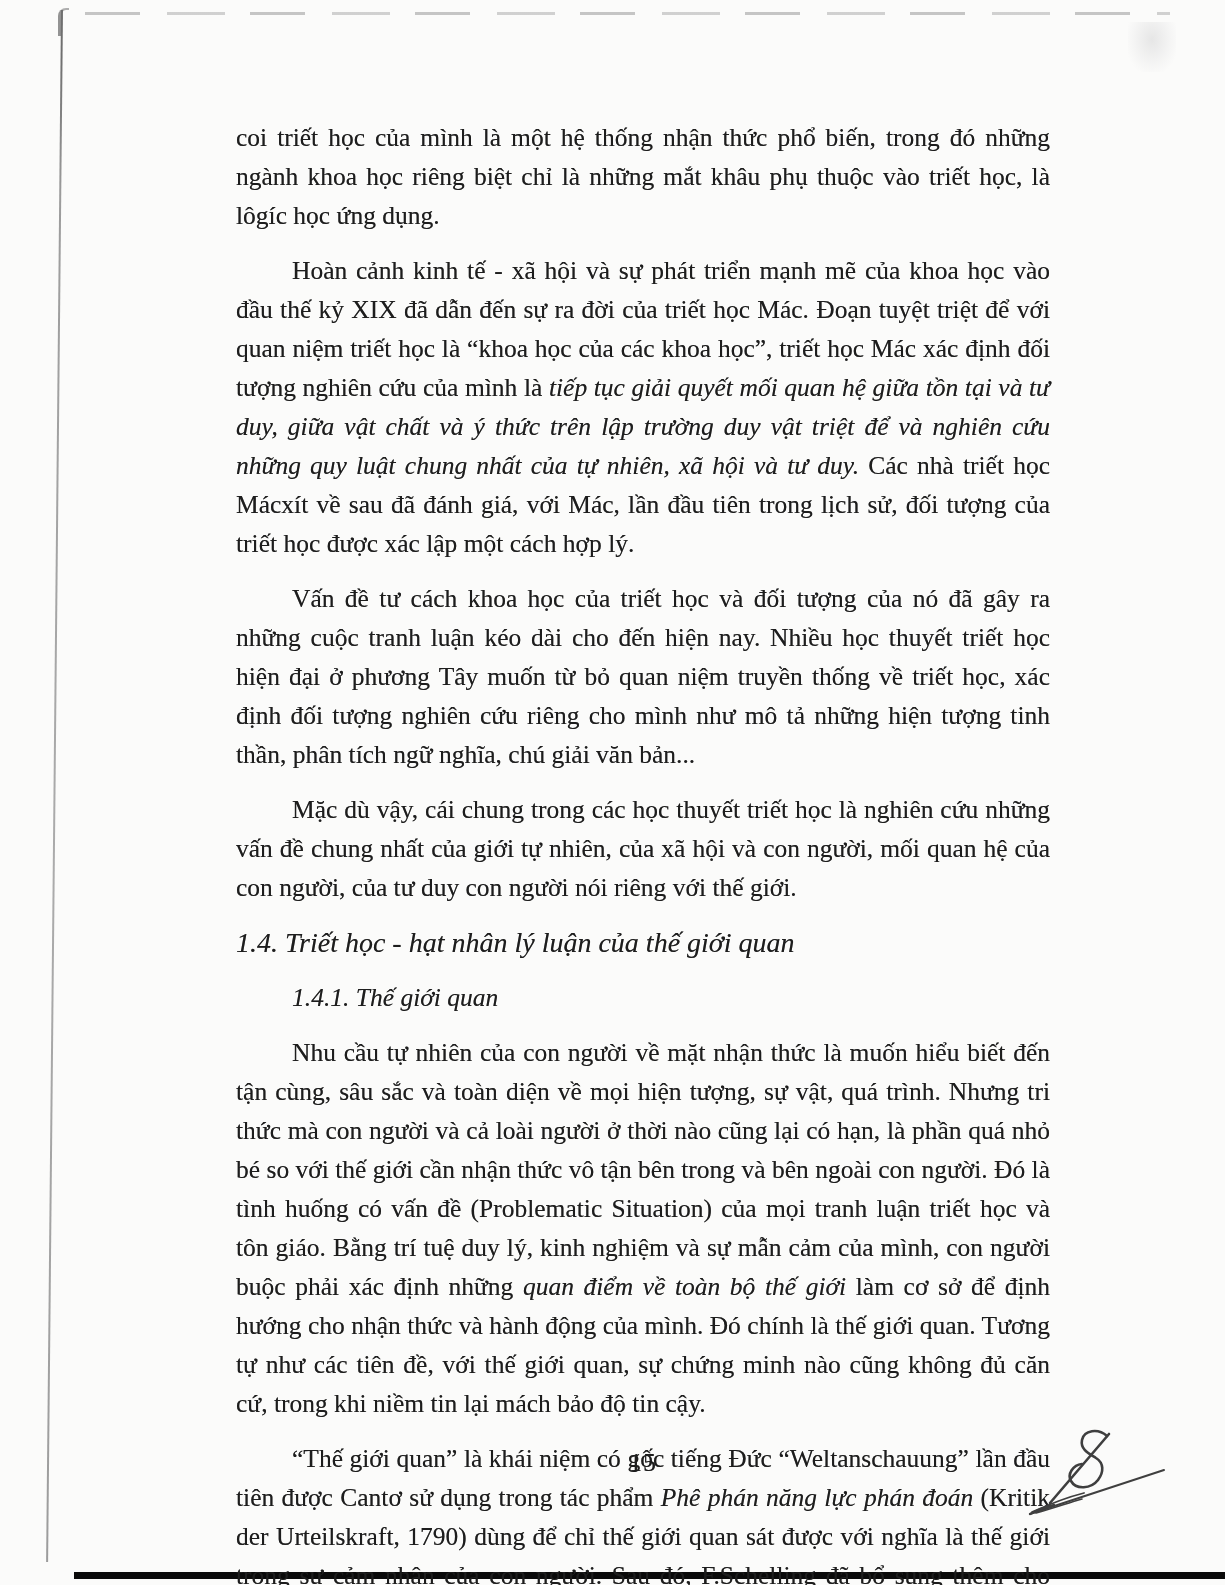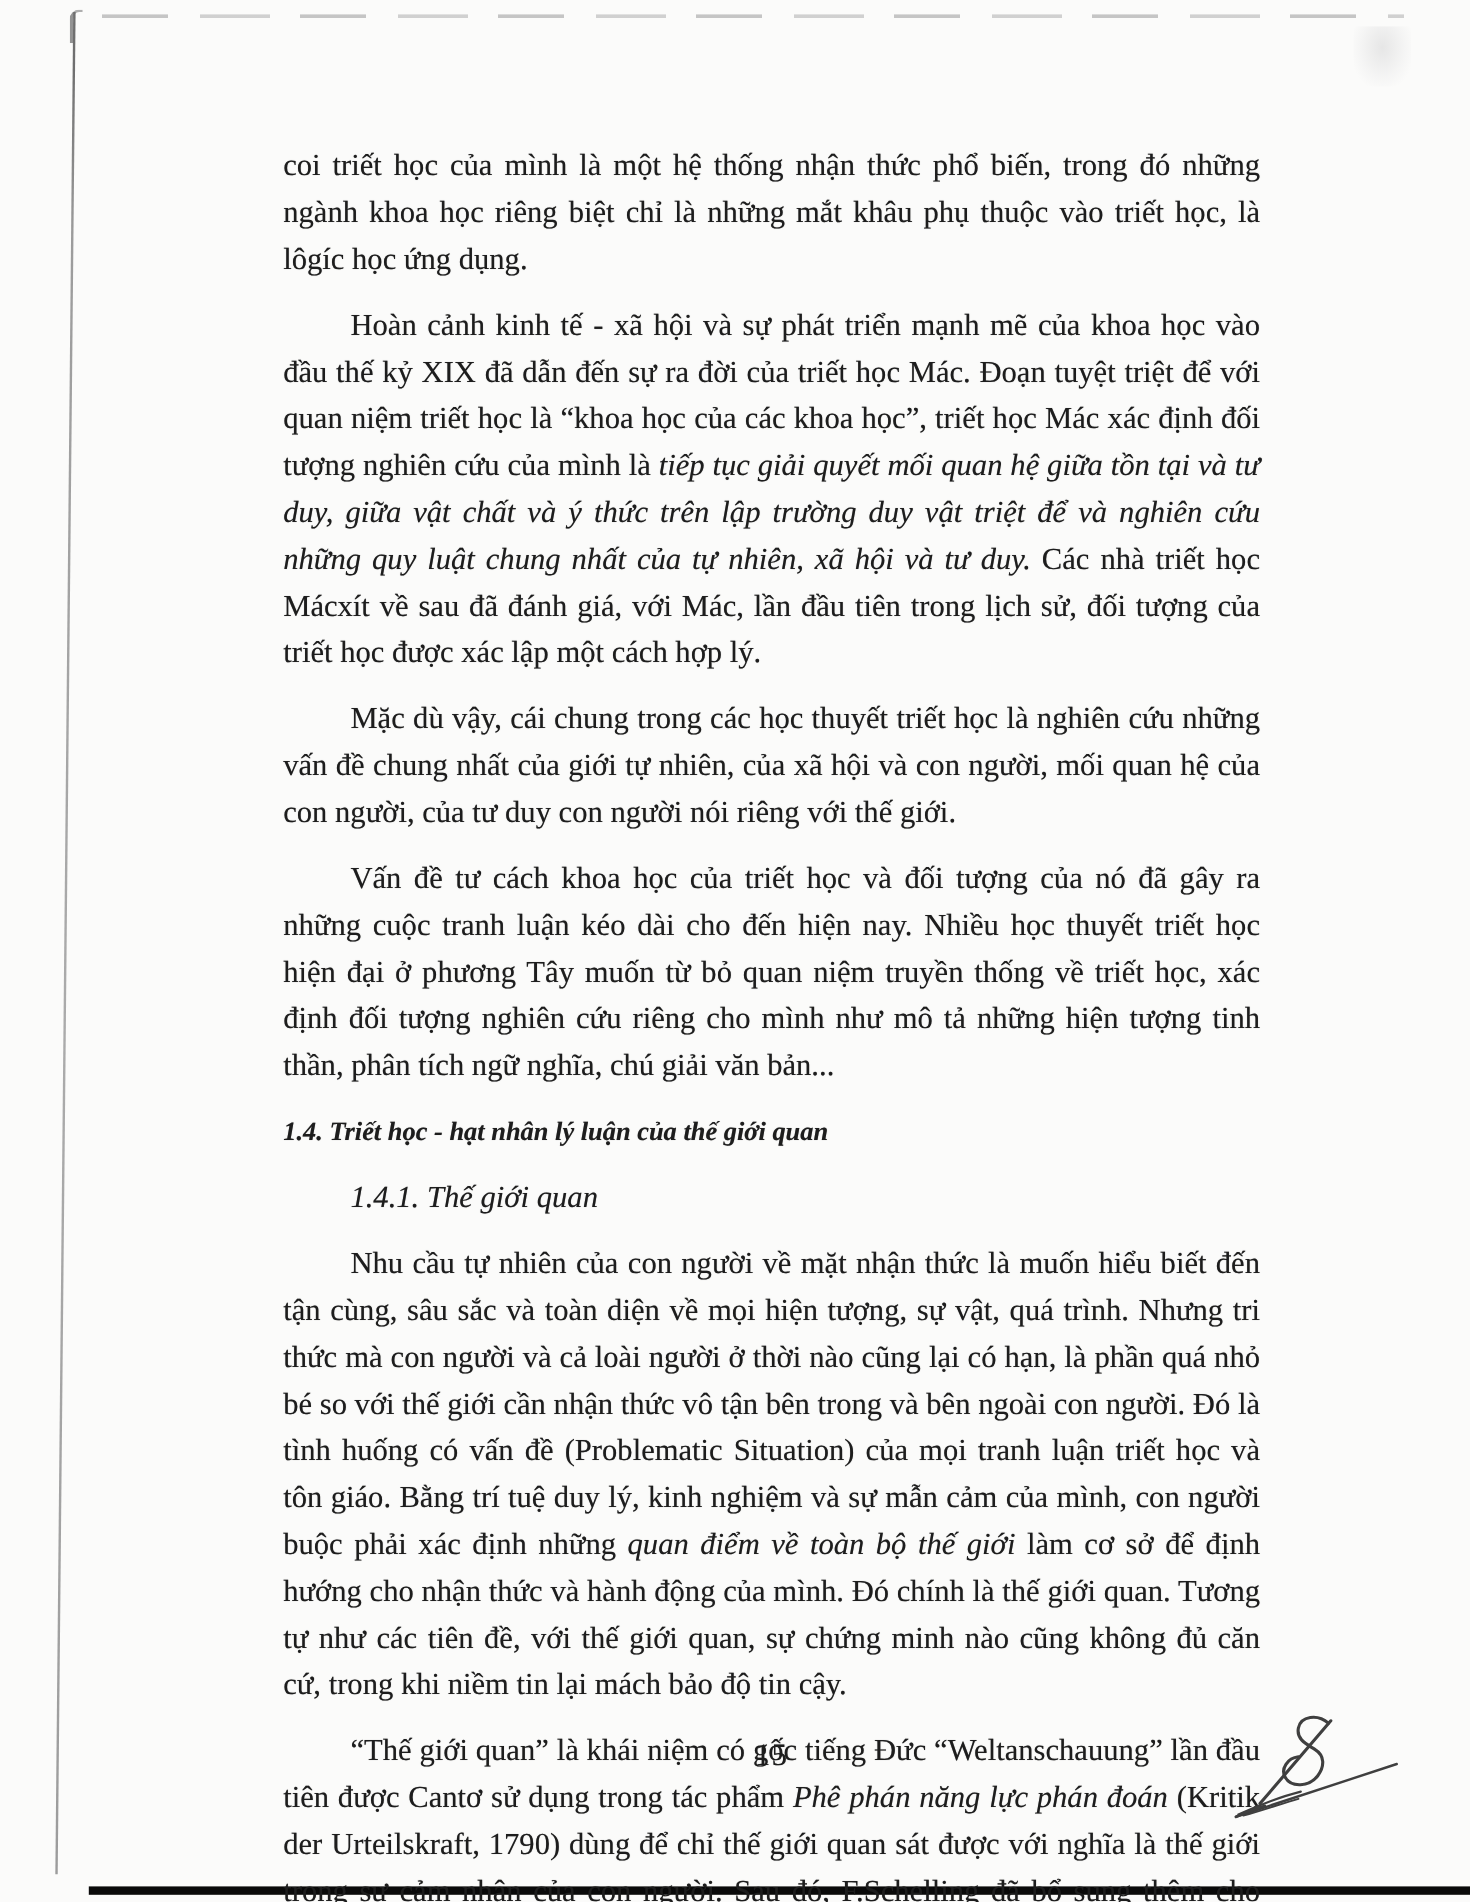--- a/index.html
+++ b/index.html
@@ -44,21 +44,21 @@
   
   .text-block{
     position:absolute;left:220px;top:102px;width:846px;
     font-size:25.5px;line-height:39px;
     text-align:justify;
     text-shadow:0 0 .6px rgba(25,25,25,.55);
   }
   .text-block p{margin:16px;padding:0;}
   .indent{text-indent:56px;}
   .it{font-style:italic;}
-  .heading{font-weight:bold;font-style:italic;font-size:22px;}
+  .heading{font-weight:normal;font-style:italic;font-size:28px;}
   .subheading{font-style:italic;text-indent:56px;}
   .page-number{
     position:absolute;left:220px;top:1448px;width:846px;
     text-align:center;font-size:26px;letter-spacing:1px;
     text-shadow:0 0 .6px rgba(25,25,25,.5);
   }
   .signature{
     position:absolute;left:990px;top:1390px;width:200px;height:160px;
   }
   .signature svg{display:block;width:100%;height:100%;}
@@ -74,23 +74,23 @@
   <div class="left-line"></div>
   <div class="right-smudge"></div>
   <div class="bottom-bar"></div>
 
   <div class="text-block">
 
     <p><span>coi triết học của mình là một hệ thống nhận thức phổ biến, trong đó những ngành khoa học riêng biệt chỉ là những mắt khâu phụ thuộc vào triết học, là lôgíc học ứng dụng.</span></p>
 
     <p class="indent"><span>Hoàn cảnh kinh tế - xã hội và sự phát triển mạnh mẽ của khoa học vào đầu thế kỷ XIX đã dẫn đến sự ra đời của triết học Mác. Đoạn tuyệt triệt để với quan niệm triết học là “khoa học của các khoa học”, triết học Mác xác định đối tượng nghiên cứu của mình là </span><span class="it">tiếp tục giải quyết mối quan hệ giữa tồn tại và tư duy, giữa vật chất và ý thức trên lập trường duy vật triệt để và nghiên cứu những quy luật chung nhất của tự nhiên, xã hội và tư duy.</span><span> Các nhà triết học Mácxít về sau đã đánh giá, với Mác, lần đầu tiên trong lịch sử, đối tượng của triết học được xác lập một cách hợp lý.</span></p>
 
+    <p class="indent"><span>Vấn đề tư cách khoa học của triết học và đối tượng của nó đã gây ra những cuộc tranh luận kéo dài cho đến hiện nay. Nhiều học thuyết triết học hiện đại ở phương Tây muốn từ bỏ quan niệm truyền thống về triết học, xác định đối tượng nghiên cứu riêng cho mình như mô tả những hiện tượng tinh thần, phân tích ngữ nghĩa, chú giải văn bản...</span></p>
+
     <p class="indent"><span>Mặc dù vậy, cái chung trong các học thuyết triết học là nghiên cứu những vấn đề chung nhất của giới tự nhiên, của xã hội và con người, mối quan hệ của con người, của tư duy con người nói riêng với thế giới.</span></p>
-
-    <p class="indent"><span>Vấn đề tư cách khoa học của triết học và đối tượng của nó đã gây ra những cuộc tranh luận kéo dài cho đến hiện nay. Nhiều học thuyết triết học hiện đại ở phương Tây muốn từ bỏ quan niệm truyền thống về triết học, xác định đối tượng nghiên cứu riêng cho mình như mô tả những hiện tượng tinh thần, phân tích ngữ nghĩa, chú giải văn bản...</span></p>
 
     <p class="heading"><span>1.4. Triết học - hạt nhân lý luận của thế giới quan</span></p>
 
     <p class="subheading"><span>1.4.1. Thế giới quan</span></p>
 
     <p class="indent"><span>Nhu cầu tự nhiên của con người về mặt nhận thức là muốn hiểu biết đến tận cùng, sâu sắc và toàn diện về mọi hiện tượng, sự vật, quá trình. Nhưng tri thức mà con người và cả loài người ở thời nào cũng lại có hạn, là phần quá nhỏ bé so với thế giới cần nhận thức vô tận bên trong và bên ngoài con người. Đó là tình huống có vấn đề (Problematic Situation) của mọi tranh luận triết học và tôn giáo. Bằng trí tuệ duy lý, kinh nghiệm và sự mẫn cảm của mình, con người buộc phải xác định những </span><span class="it">quan điểm về toàn bộ thế giới</span><span> làm cơ sở để định hướng cho nhận thức và hành động của mình. Đó chính là thế giới quan. Tương tự như các tiên đề, với thế giới quan, sự chứng minh nào cũng không đủ căn cứ, trong khi niềm tin lại mách bảo độ tin cậy.</span></p>
 
     <p class="indent"><span>“Thế giới quan” là khái niệm có gốc tiếng Đức “Weltanschauung” lần đầu tiên được Cantơ sử dụng trong tác phẩm </span><span class="it">Phê phán năng lực phán đoán</span><span> (Kritik der Urteilskraft, 1790) dùng để chỉ thế giới quan sát được với nghĩa là thế giới trong sự cảm nhận của con người. Sau đó, F.Schelling đã bổ sung thêm cho khái niệm này một nội dung quan trọng là, khái niệm thế giới quan luôn có sẵn trong nó một sơ đồ xác định về thế giới, một sơ đồ mà không cần tới một sự giải thích lý thuyết nào cả. Chính</span></p>
 
   </div>

